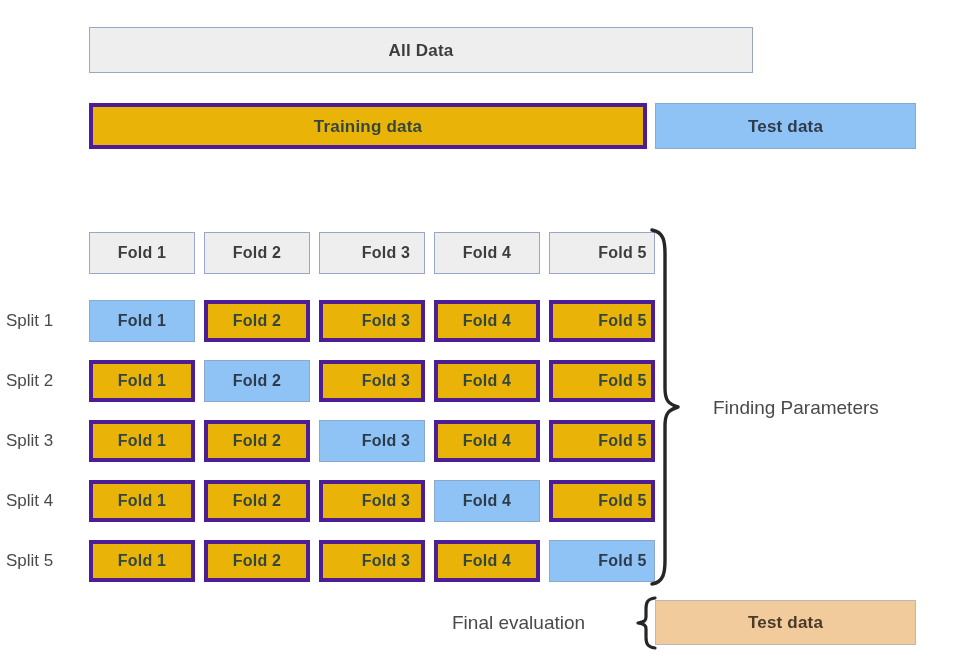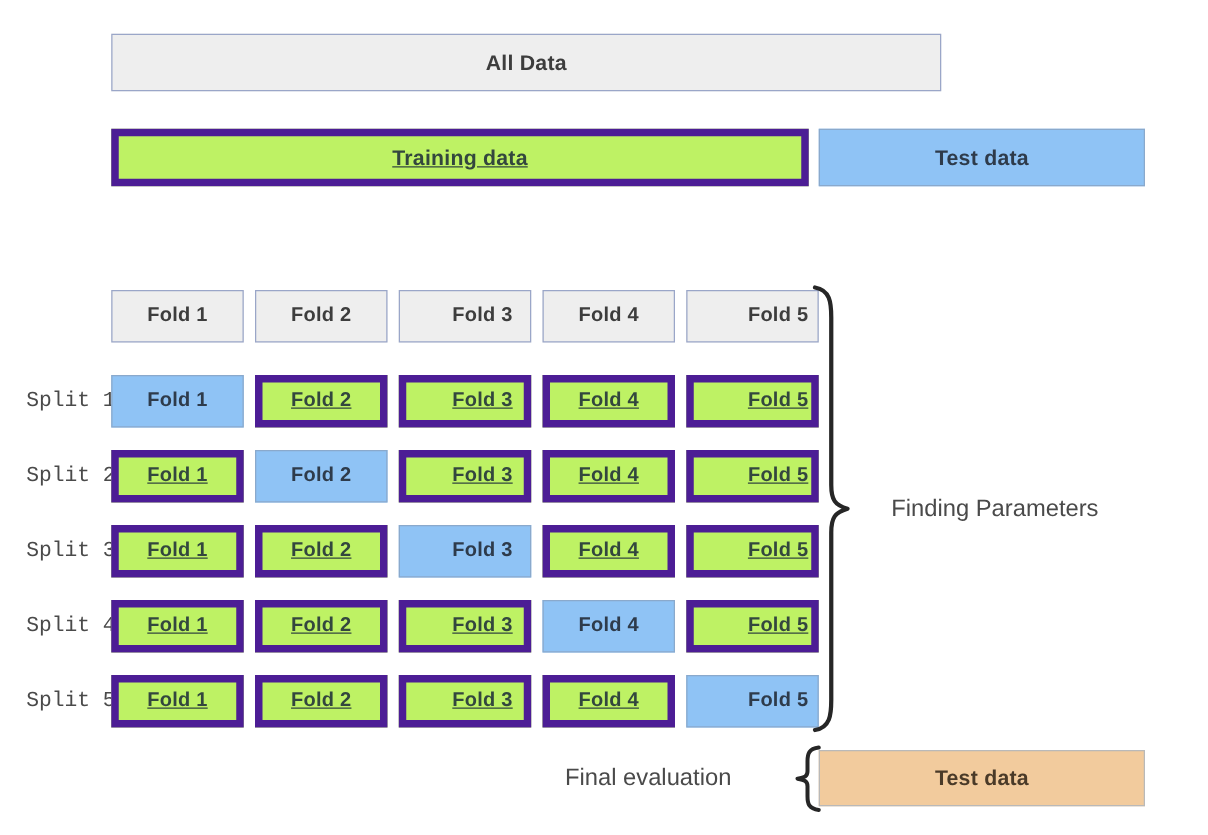--- a/index.html
+++ b/index.html
@@ -35,24 +35,23 @@
     letter-spacing: 0.2px;
     line-height: 1;
     white-space: nowrap;
   }
   .box.plain {
     background: #eeeeee;
     border: 1px solid #9aa6c8;
     color: #3d3d3d;
   }
   .box.green {
-    background: #bef264;
-    border: 6px solid #4c1d95;
+    background: #eab308;
+    border: 4px solid #4c1d95;
     color: #33473e;
-    text-decoration: underline;
   }
   .box.blue {
     background: #8fc3f5;
     border: 1px solid #8aa9cc;
     color: #2e3b4b;
   }
   .box.orange {
     background: #f2cb9d;
     border: 1px solid #b9b9b9;
     color: #4a3a28;
@@ -78,30 +77,29 @@
   .fold.r-head { top: 232px; }
   .fold.r0 { top: 300px; }
   .fold.r1 { top: 360px; }
   .fold.r2 { top: 420px; }
   .fold.r3 { top: 480px; }
   .fold.r4 { top: 540px; }
 
   
   .split-label {
     position: absolute;
-    left: 21px;
+    left: 6px;
     width: 74px;
     height: 42px;
     display: flex;
     align-items: center;
     justify-content: flex-start;
     font-size: 17px;
     color: #4a4a4a;
     white-space: nowrap;
-    font-family: Liberation Mono, monospace;
   }
   .split-label.r0 { top: 300px; }
   .split-label.r1 { top: 360px; }
   .split-label.r2 { top: 420px; }
   .split-label.r3 { top: 480px; text-align: center; }
   .split-label.r4 { top: 540px; }
 
   
   .brace-svg {
     position: absolute;

